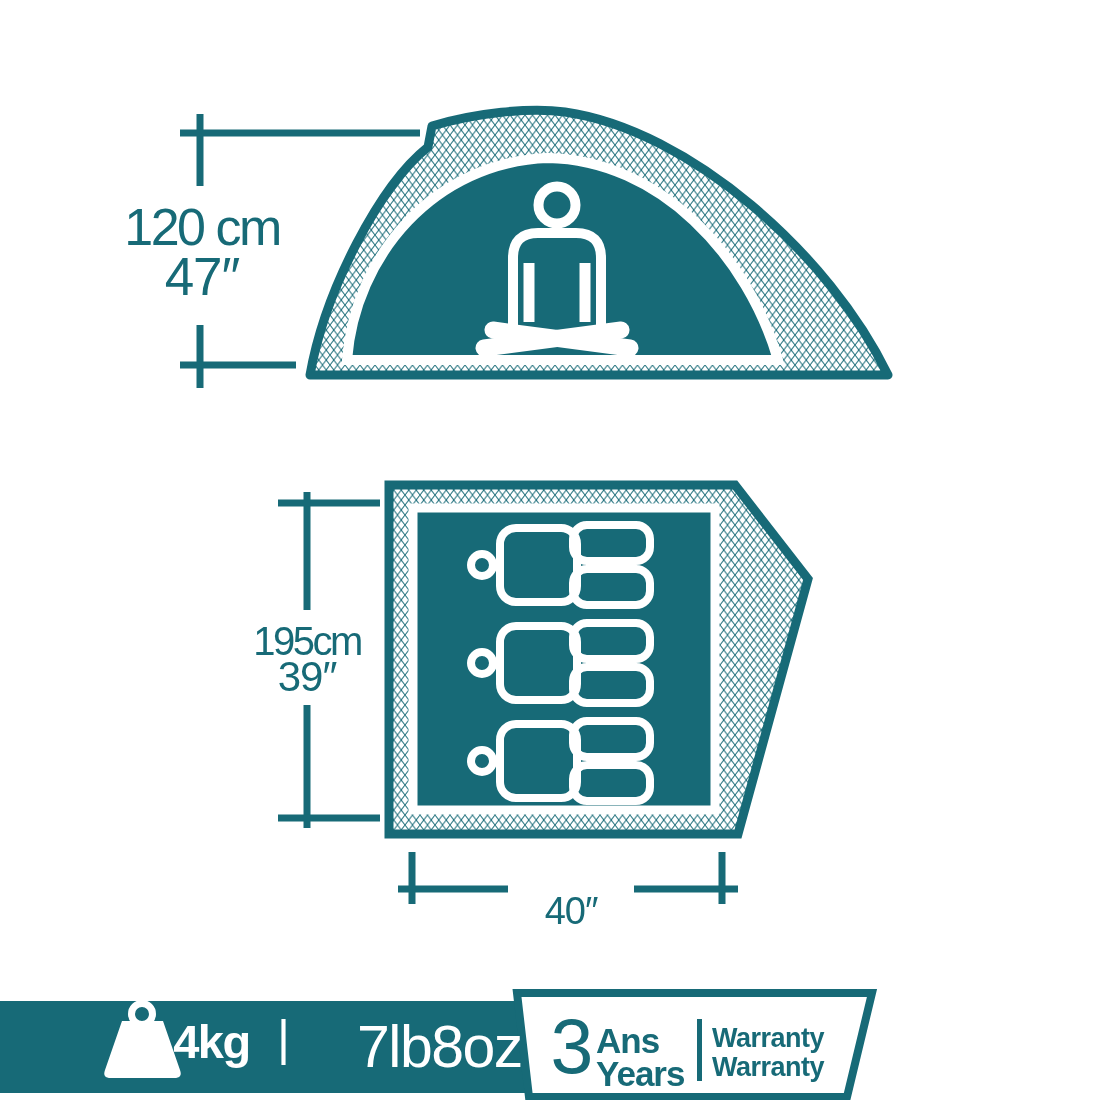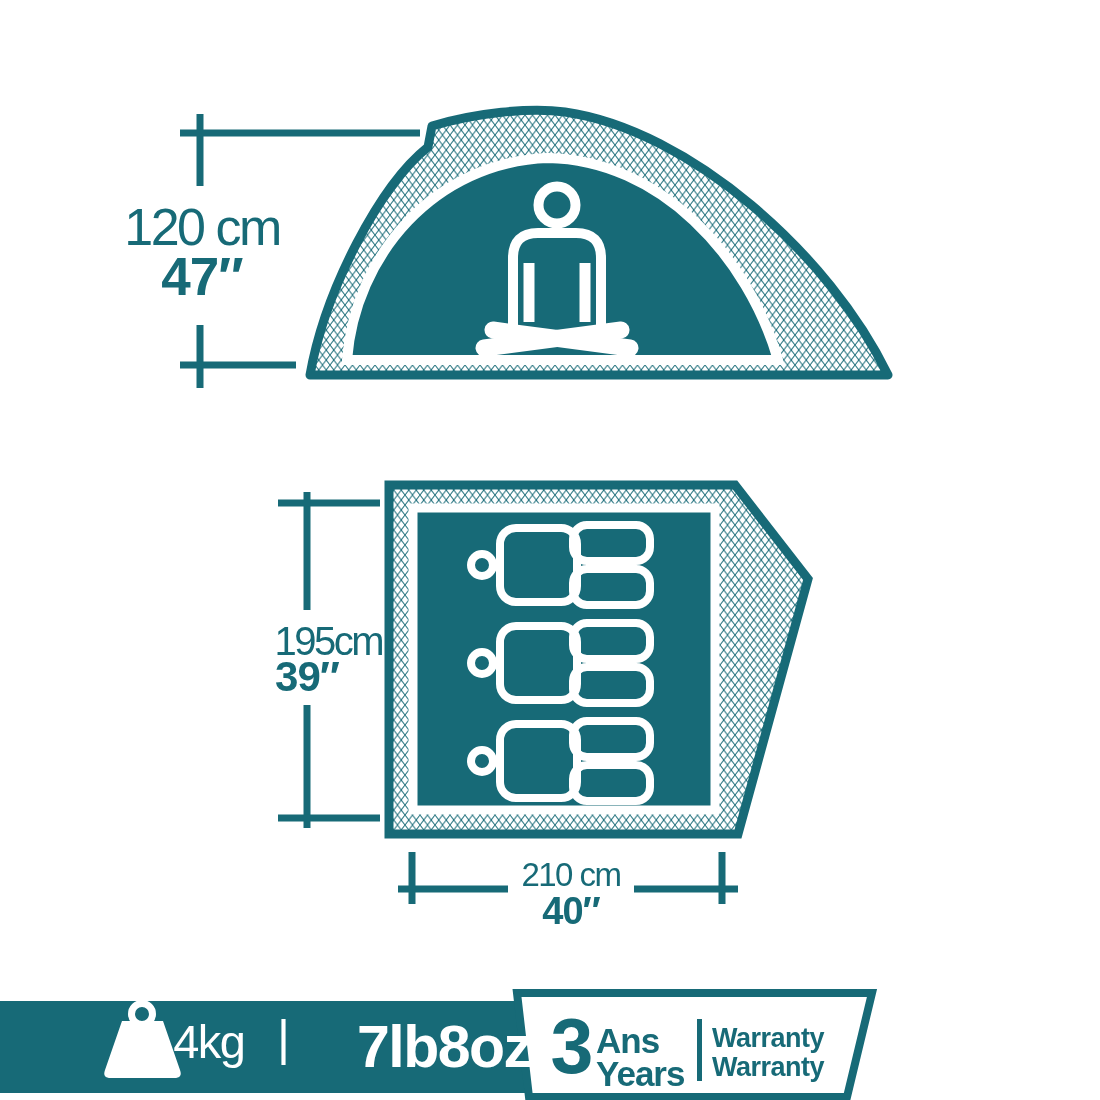--- a/index.html
+++ b/index.html
@@ -15,21 +15,21 @@
   }
   svg.diagram { position: absolute; left: 0; top: 0; }
   .label {
     position: absolute;
     color: var(--teal);
     text-align: center;
     white-space: nowrap;
     line-height: 1;
   }
   .label.left { text-align: left; }
-  .bold { font-weight: bold; }
+  .bold { font-weight: normal; }
   .white { color: #ffffff; }
   .stack { position: absolute; color: var(--teal); font-weight: bold; white-space: nowrap; }
   .bar-divider { position: absolute; background: var(--teal); }
 </style>
 </head>
 <body>
 
 <div class="canvas">
 
   <svg class="diagram" width="1100" height="1100" viewBox="0 0 1100 1100">
@@ -100,27 +100,26 @@
       <g>
         <circle cx="142" cy="1014" r="10.5" fill="none" stroke="#ffffff" stroke-width="7"></circle>
         <path fill="#ffffff" d="M122,1021 L163,1021 L180,1070 Q183,1078 174,1078 L111,1078 Q102,1078 105,1070 Z"></path>
       </g>
     </g>
   </svg>
 
   <div class="label" style="left:102px; top:201px; width:200px; font-size:52px; letter-spacing:-2.5px;">120 cm</div>
   <div class="label bold" style="left:102px; top:250px; width:200px; font-size:53px; letter-spacing:-1px;">47″</div>
 
-  <div class="label" style="left:232px; top:621px; width:150px; font-size:40px; letter-spacing:-2.5px;text-align:right;">195cm</div>
+  <div class="label" style="left:232px; top:621px; width:150px; font-size:40px; letter-spacing:-2.5px;">195cm</div>
   <div class="label bold" style="left:232px; top:656px; width:150px; font-size:42px; letter-spacing:-1px;">39″</div>
 
-  <div class="label" style="left:471px; top:858px; width:200px; font-size:33px; letter-spacing:-1.5px;">210 cm</div>
   <div class="label bold" style="left:471px; top:892px; width:200px; font-size:38px; letter-spacing:-1px;">40″</div>
 
-  <div class="label left white" style="left:137px; top:1018px; font-size:47px; letter-spacing:-1.5px;">3,4kg</div>
+  <div class="label left white" style="left:137px; top:1018px; font-size:47px; letter-spacing:-1.5px;font-weight:bold;">3,4kg</div>
   <div class="label left white" style="left:277px; top:1013px; font-size:50px; font-weight:400;">|</div>
   <div class="label left white bold" style="left:316px; top:1018px; font-size:59px; letter-spacing:-1.5px;margin-left:41px;">7lb8oz</div>
 
   <div class="label bold" style="left:548px; top:1008px; width:46px; font-size:77px; letter-spacing:-2px;">3</div>
   <div class="stack" style="left:596px; top:1019px; font-size:35px; line-height:0.93; letter-spacing:-1px;margin-top:6px;">
     <div>Ans</div>
     <div>Years</div>
   </div>
   <div class="bar-divider" style="left:697px; top:1019px; width:5px; height:62px;"></div>
   <div class="stack" style="left:712px; top:1024px; font-size:27px; line-height:1.08; letter-spacing:-0.5px;">

